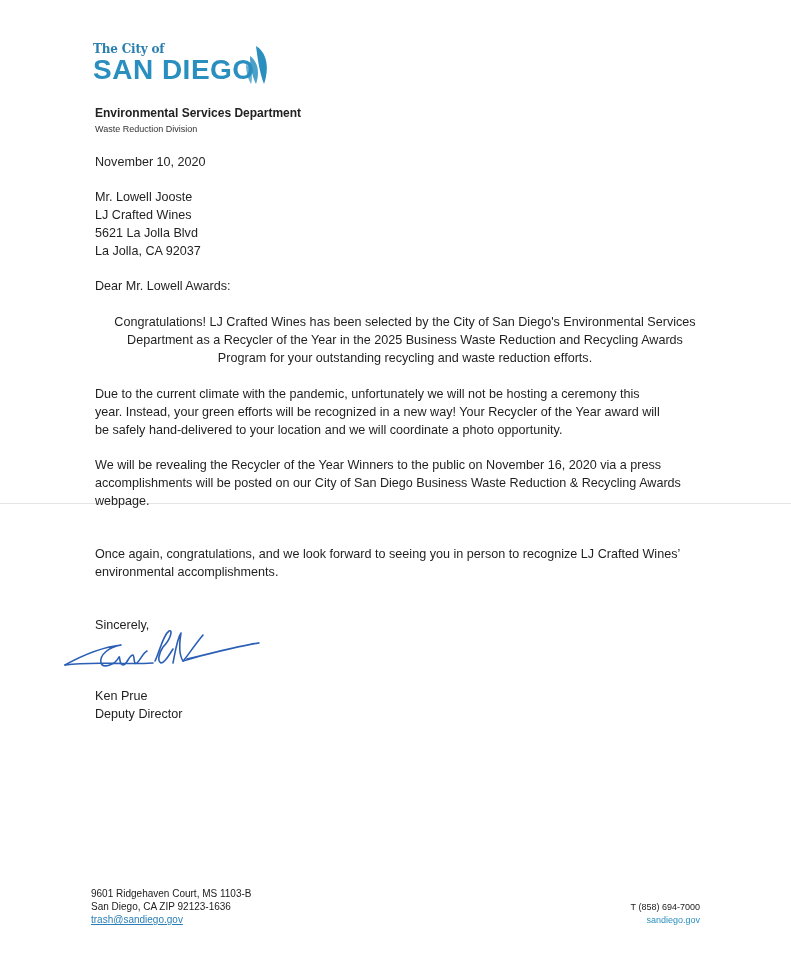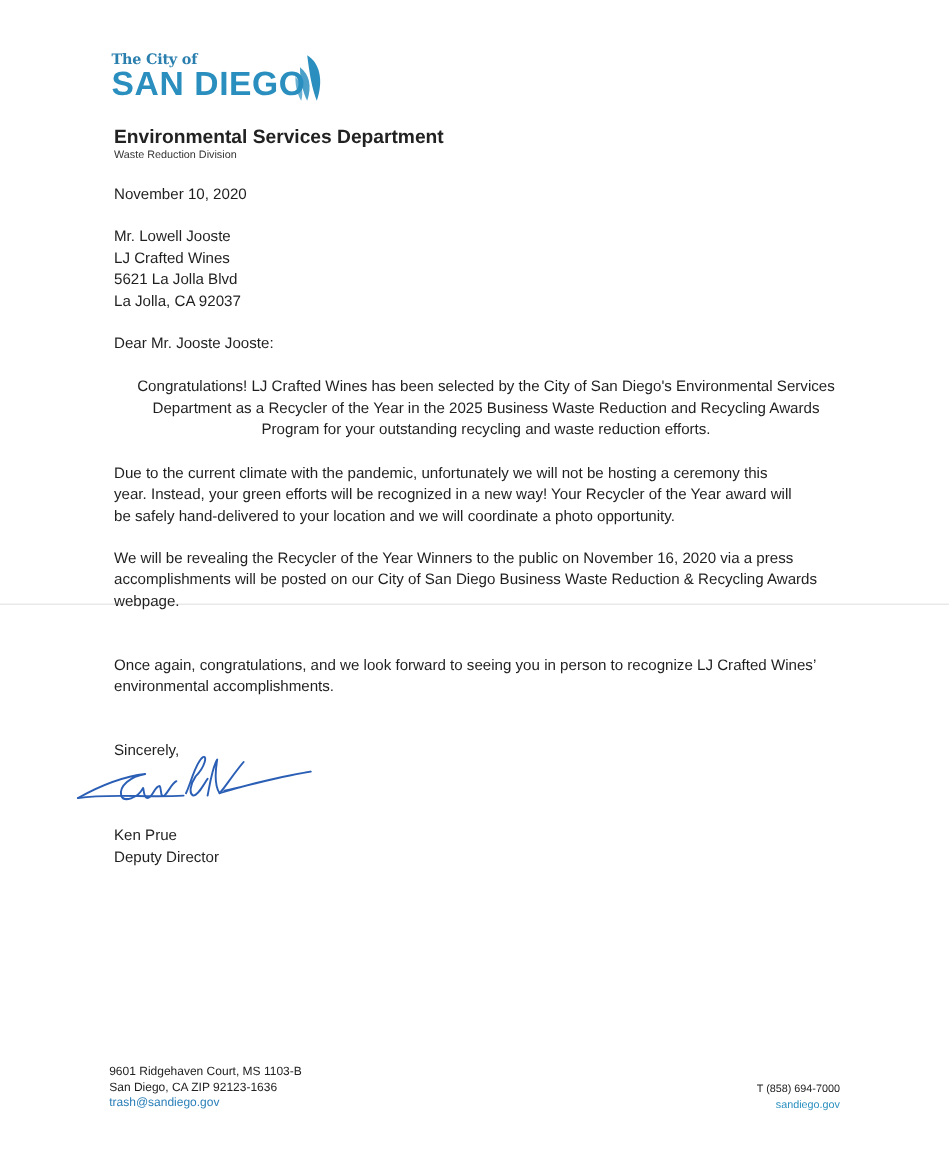--- a/index.html
+++ b/index.html
@@ -64,21 +64,21 @@
       top: 2px;
       width: 26px;
       height: 42px;
     }
     
     .dept {
       position: absolute;
       left: 95px;
       top: 106px;
       font-weight: bold;
-      font-size: 16px;
+      font-size: 12px;
       color: #222;
     }
     .division {
       position: absolute;
       left: 95px;
       top: 124px;
       font-size: 9px;
       color: #333;
     }
     .text {
@@ -109,20 +109,21 @@
       position: absolute;
       left: 91px;
       top: 887px;
       font-size: 10px;
       line-height: 13px;
       color: #222;
     }
     .footer-left .ln { display: block; white-space: nowrap; }
     .footer-link {
       color: #2a7fb8;
+      text-decoration: underline;
     }
     .footer-right {
       position: absolute;
       right: 91px;
       top: 901px;
       font-size: 9px;
       line-height: 13px;
       text-align: right;
       color: #222;
       margin-left: 44px;
@@ -154,21 +155,21 @@
 
   <div class="text" style="top:153px;">November 10, 2020</div>
 
   <div>
     <div class="text" style="top:188px;">Mr. Lowell Jooste</div>
     <div class="text" style="top:206px;">LJ Crafted Wines</div>
     <div class="text" style="top:224px;">5621 La Jolla Blvd</div>
     <div class="text" style="top:242px;">La Jolla, CA 92037</div>
   </div>
 
-  <div class="text" style="top:277px;">Dear Mr. Jooste Jooste:</div>
+  <div class="text" style="top:277px;">Dear Mr. Lowell Awards:</div>
 
   <div class="para" style="top:313px;text-align:center;">
     <span class="ln">Congratulations! LJ Crafted Wines has been selected by the City of San Diego's Environmental Services</span>
     <span class="ln">Department as a Recycler of the Year in the 2025 Business Waste Reduction and Recycling Awards</span>
     <span class="ln">Program for your outstanding recycling and waste reduction efforts.</span>
   </div>
 
   <div class="para" style="top:385px;">
     <span class="ln">Due to the current climate with the pandemic, unfortunately we will not be hosting a ceremony this</span>
     <span class="ln">year. Instead, your green efforts will be recognized in a new way! Your Recycler of the Year award will</span>

